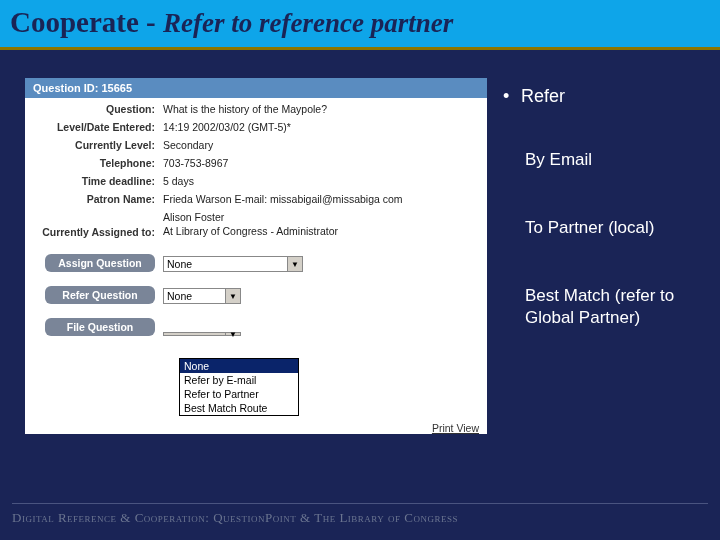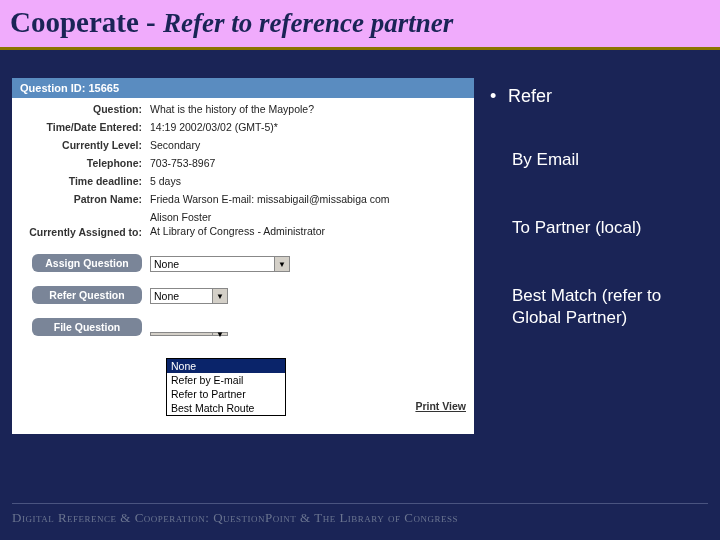--- a/index.html
+++ b/index.html
@@ -5,21 +5,21 @@
   * { margin: 0; padding: 0; box-sizing: border-box; }
   body {
     width: 720px;
     height: 540px;
     background: #1a2456;
     font-family: Arial, sans-serif;
     overflow: hidden;
     position: relative;
   }
   .title-bar {
-    background: #f0abfc;
+    background: #0ea5e9;
     padding: 6px 10px 8px 10px;
     border-bottom: 3px solid #8b7500;
   }
   .title-main {
     font-family: "Times New Roman", serif;
     font-size: 29px;
     font-weight: bold;
     color: #1a2456;
     display: inline;
   }
@@ -28,20 +28,21 @@
     font-size: 27px;
     font-style: italic;
     font-weight: bold;
     color: #1a2456;
     display: inline;
   }
   .content {
     display: flex;
     padding: 28px 36px 0 12px;
     gap: 20px;
+    margin-left: 13px;
   }
   .screenshot-panel {
     background: #fff;
     width: 462px;
     height: 356px;
     position: relative;
     font-family: Verdana, Arial, sans-serif;
     overflow: hidden;
   }
   .q-header {
@@ -121,23 +122,23 @@
   .dropdown-option {
     padding: 1px 4px;
   }
   .dropdown-option.selected {
     background: #0a246a;
     color: #fff;
   }
   .print-link {
     position: absolute;
     right: 8px;
-    bottom: 22px;
-    font-size: 10.5px;
-    font-weight: bold;
+    bottom: 0;
+    font-size: 10.5px;
+    font-weight: normal;
     text-decoration: underline;
     color: #333;
   }
   .bullets {
     flex: 1;
     color: #fff;
     font-size: 18px;
     padding-top: 8px;
   }
   .bullet-main {
@@ -183,21 +184,21 @@
 <div class="content">
 
   <div class="screenshot-panel">
     <div class="q-header">Question ID: 15665</div>
     <div class="form-rows">
       <div class="form-row">
         <div class="form-label">Question:</div>
         <div class="form-value">What is the history of the Maypole?</div>
       </div>
       <div class="form-row">
-        <div class="form-label">Time/Date Entered:</div>
+        <div class="form-label">Level/Date Entered:</div>
         <div class="form-value">14:19 2002/03/02 (GMT-5)*</div>
       </div>
       <div class="form-row">
         <div class="form-label">Currently Level:</div>
         <div class="form-value">Secondary</div>
       </div>
       <div class="form-row">
         <div class="form-label">Telephone:</div>
         <div class="form-value">703-753-8967</div>
       </div>

